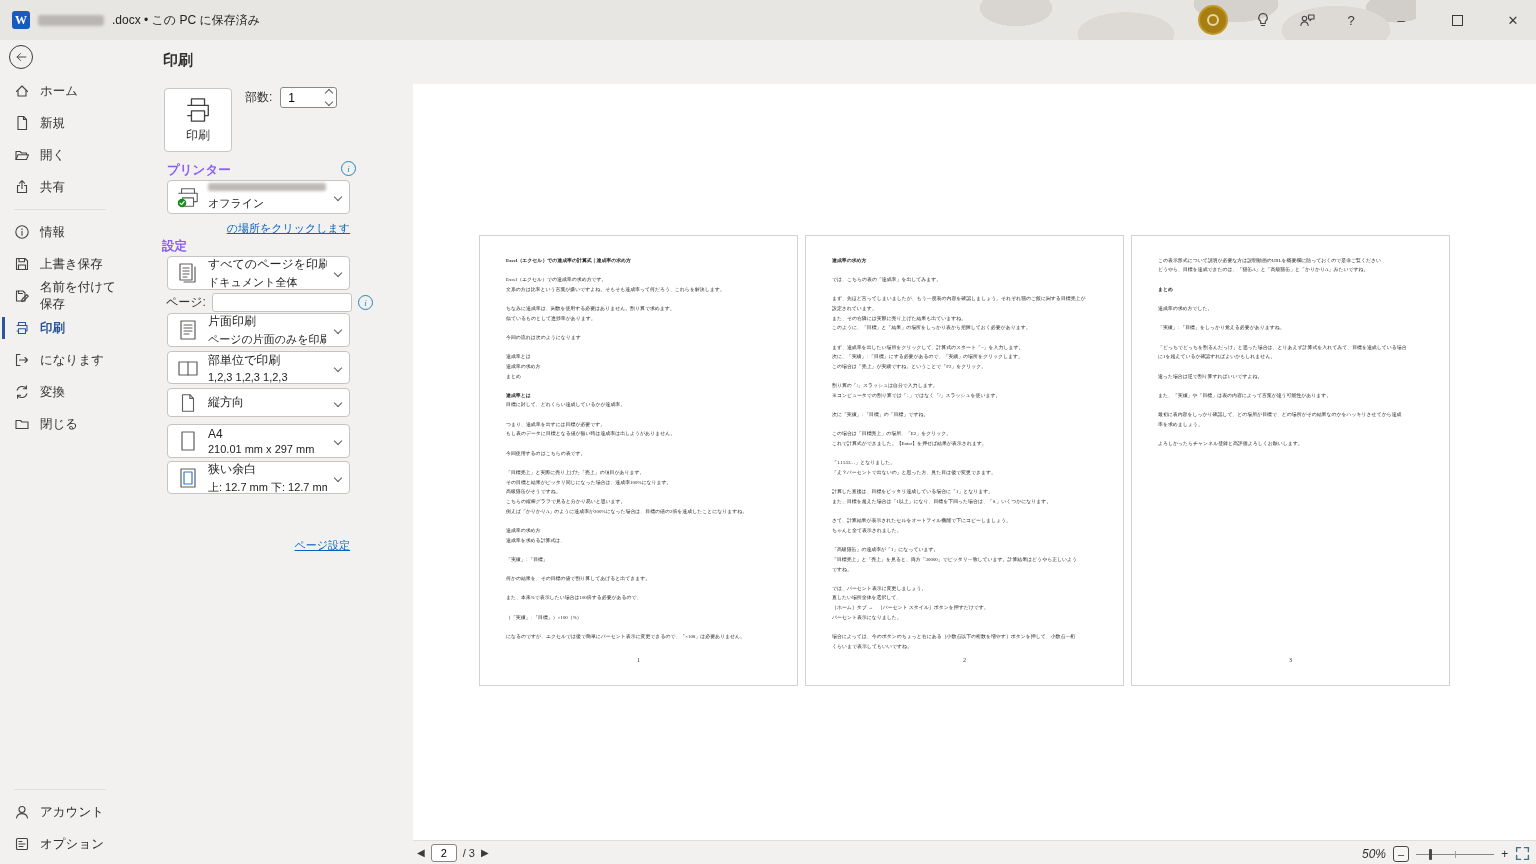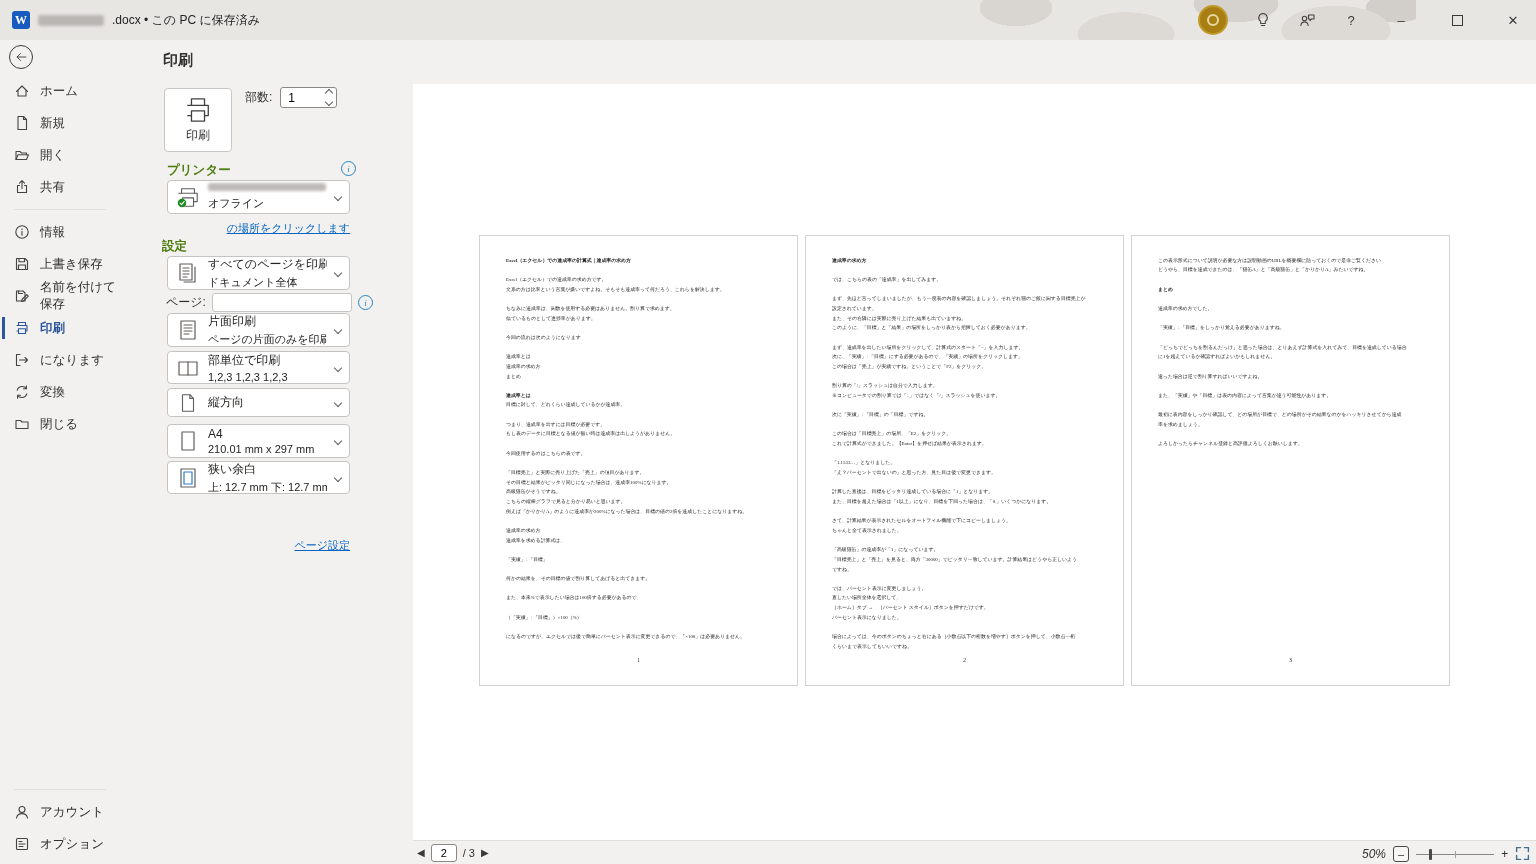--- a/index.html
+++ b/index.html
@@ -52,21 +52,21 @@
     border-radius:4px;display:flex;flex-direction:column;align-items:center;justify-content:center;gap:3px;box-sizing:border-box;}
   .print-btn .lbl{font-size:12px;color:#323130;}
   .copies-row{position:absolute;left:125px;top:47px;display:flex;align-items:center;gap:8px;}
   .copies-lbl{font-size:12px;}
   .spinner{width:57px;height:21px;border:1px solid #8a8886;border-radius:3px;background:#fff;display:flex;box-sizing:border-box;}
   .spinner input{flex:1;border:0;outline:0;font-size:12px;padding-left:7px;width:30px;background:transparent;font-family:inherit;}
   .spin-btns{width:14px;display:flex;flex-direction:column;align-items:center;justify-content:center;gap:3px;}
   .chev{width:5px;height:5px;border-right:1px solid #605e5c;border-bottom:1px solid #605e5c;display:inline-block;}
   .chev.up{transform:rotate(-135deg);}
   .chev.down{transform:rotate(45deg);}
-  .sec-lbl{font-size:12.5px;font-weight:bold;color:#4d7c0f;text-align:right;}
+  .sec-lbl{font-size:12.5px;font-weight:bold;color:#8b5cf6;text-align:right;}
   .printer-lbl{position:absolute;left:47px;top:122px;}
   .info-ic{width:13px;height:13px;border:1px solid #2286c3;border-radius:50%;color:#2286c3;font-size:9px;
     display:flex;align-items:center;justify-content:center;font-family:"Liberation Serif",serif;font-style:italic;}
   .printer-info{position:absolute;left:221px;top:121px;}
   .dd{background:#fff;border:1px solid #c6c4c2;border-radius:4px;display:flex;align-items:center;box-sizing:border-box;}
   .dd .icwrap{width:40px;display:flex;align-items:center;justify-content:center;flex:0 0 auto;}
   .dd .txt{flex:1;min-width:0;display:flex;flex-direction:column;gap:2px;}
   .dd .l1{font-size:12px;color:#252423;white-space:nowrap;overflow:hidden;}
   .dd .l2{font-size:11px;color:#252423;white-space:nowrap;overflow:hidden;}
   .dd .chevwrap{width:22px;display:flex;align-items:center;justify-content:center;flex:0 0 auto;}

